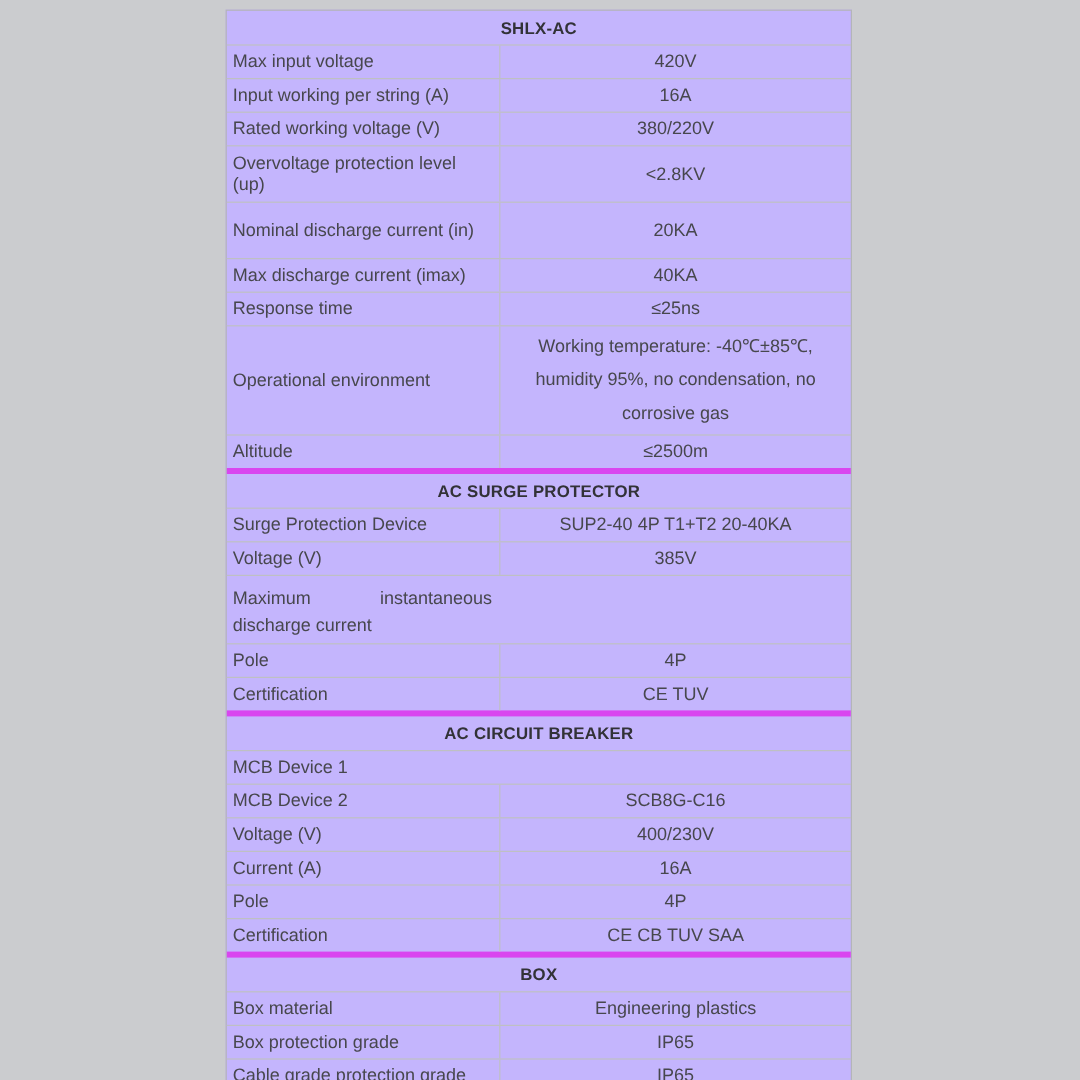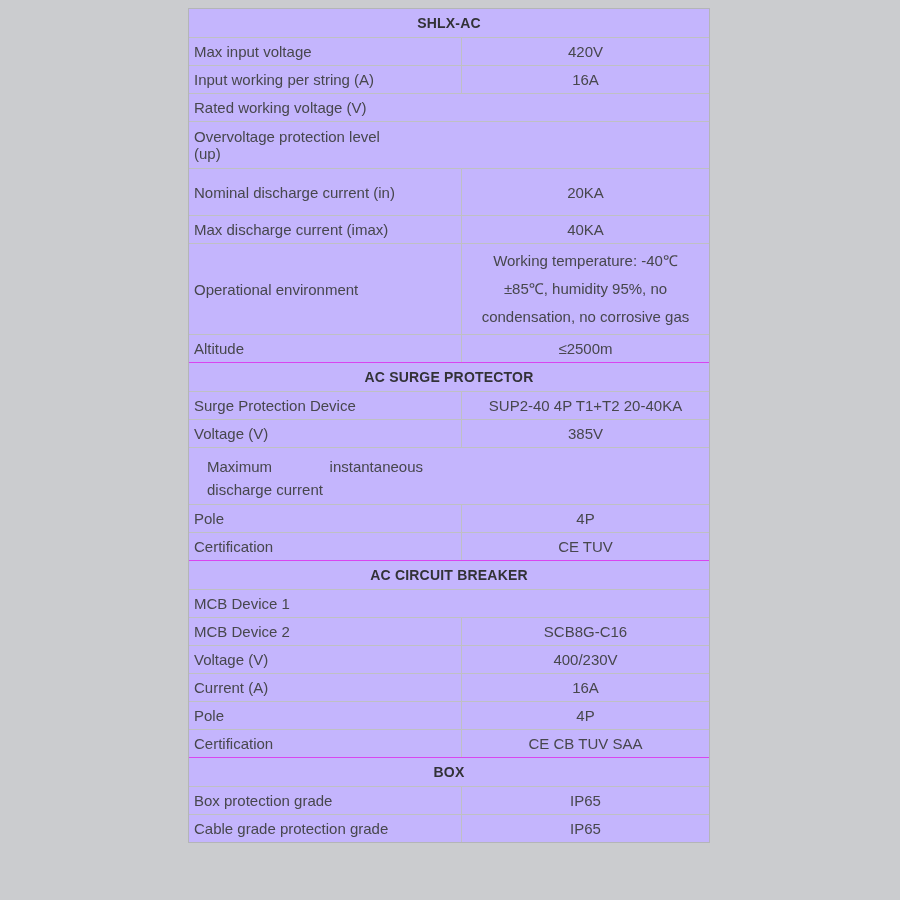--- a/index.html
+++ b/index.html
@@ -22,21 +22,21 @@
     color: #47474d;
   }
   .sec-header {
     min-height: 28px;
     display: flex;
     align-items: center;
     justify-content: center;
     font-weight: bold;
     font-size: 14px;
     color: #323237;
-    border-top: 1px solid #d946ef;
+    border-top: 5px solid #d946ef;
     letter-spacing: 0.2px;
   }
   .sec-header.first { border-top: none; }
   .row {
     display: flex;
     border-top: 1px solid #bfc0c3;
     min-height: 28px;
     box-sizing: border-box;
   }
   .cell {
@@ -53,59 +53,63 @@
   }
   .cell.value {
     flex: 1;
     display: flex;
     align-items: center;
     justify-content: center;
     text-align: center;
     border-left: 1px solid #bfc0c3;
     padding: 3px 10px;
     color: #47474d;
-    margin-left: 45px;
   }
   .row.tall { min-height: 47px; }
   .row.xl   { min-height: 66px; }
   .row.xl .cell.value { line-height: 28px; }
   .row.justify .cell.label {
     display: block;
     text-align: justify;
     padding-top: 7px;
     line-height: 23px;
-    margin-left: 13px;
   }
 </style>
 </head>
 <body>
 
 <div class="spec-table" id="spec-table">
     <div class="sec-header first">SHLX-AC</div>
     <div class="row">
       <div class="cell label">Max input voltage</div>
       <div class="cell value">420V</div>
     </div>
     <div class="row">
       <div class="cell label">Input working per string (A)</div>
       <div class="cell value">16A</div>
     </div>
     <div class="row">
       <div class="cell label">Rated working voltage (V)</div>
+      <div class="cell value">380/220V</div>
     </div>
     <div class="row tall">
       <div class="cell label">Overvoltage protection level (up)</div>
+      <div class="cell value">&lt;2.8KV</div>
     </div>
     <div class="row tall">
       <div class="cell label">Nominal discharge current (in)</div>
       <div class="cell value">20KA</div>
     </div>
     <div class="row">
       <div class="cell label">Max discharge current (imax)</div>
       <div class="cell value">40KA</div>
+    </div>
+    <div class="row">
+      <div class="cell label">Response time</div>
+      <div class="cell value">≤25ns</div>
     </div>
     <div class="row xl">
       <div class="cell label">Operational environment</div>
       <div class="cell value">Working temperature: -40℃±85℃, humidity 95%, no condensation, no corrosive gas</div>
     </div>
     <div class="row">
       <div class="cell label">Altitude</div>
       <div class="cell value">≤2500m</div>
     </div>
     <div class="sec-header">AC SURGE PROTECTOR</div>
@@ -147,20 +151,24 @@
     <div class="row">
       <div class="cell label">Pole</div>
       <div class="cell value">4P</div>
     </div>
     <div class="row">
       <div class="cell label">Certification</div>
       <div class="cell value">CE CB TUV SAA</div>
     </div>
     <div class="sec-header">BOX</div>
     <div class="row">
+      <div class="cell label">Box material</div>
+      <div class="cell value">Engineering plastics</div>
+    </div>
+    <div class="row">
       <div class="cell label">Box protection grade</div>
       <div class="cell value">IP65</div>
     </div>
     <div class="row">
       <div class="cell label">Cable grade protection grade</div>
       <div class="cell value">IP65</div>
     </div>
   </div>
 
 </body></html>

